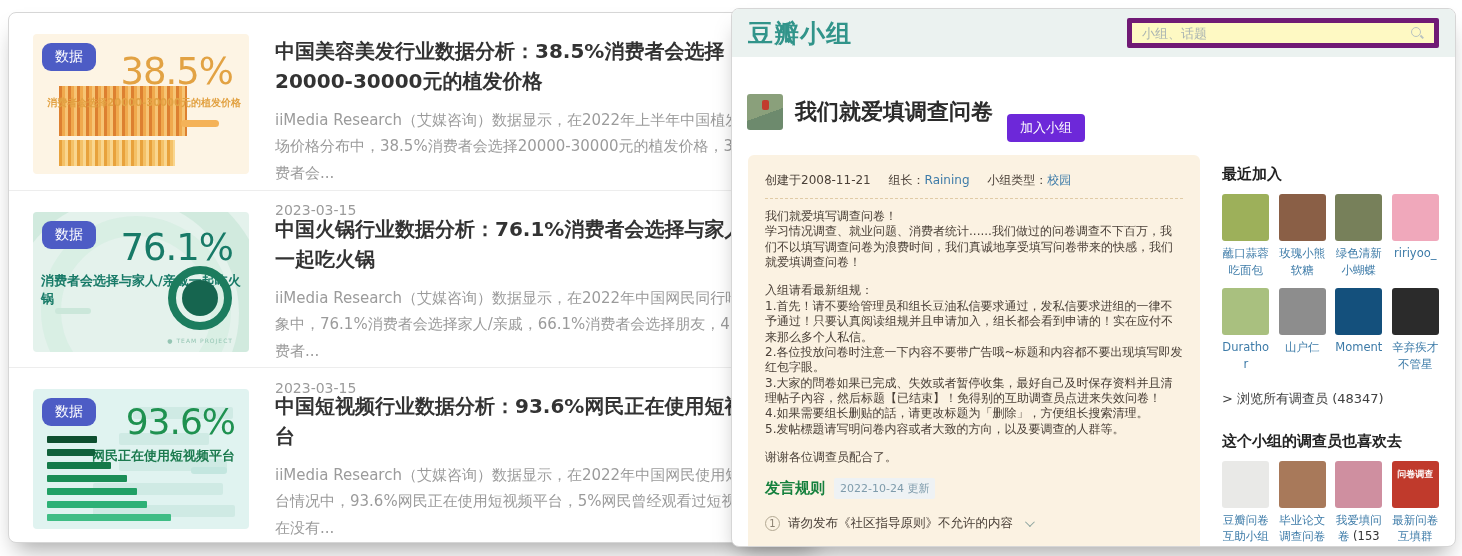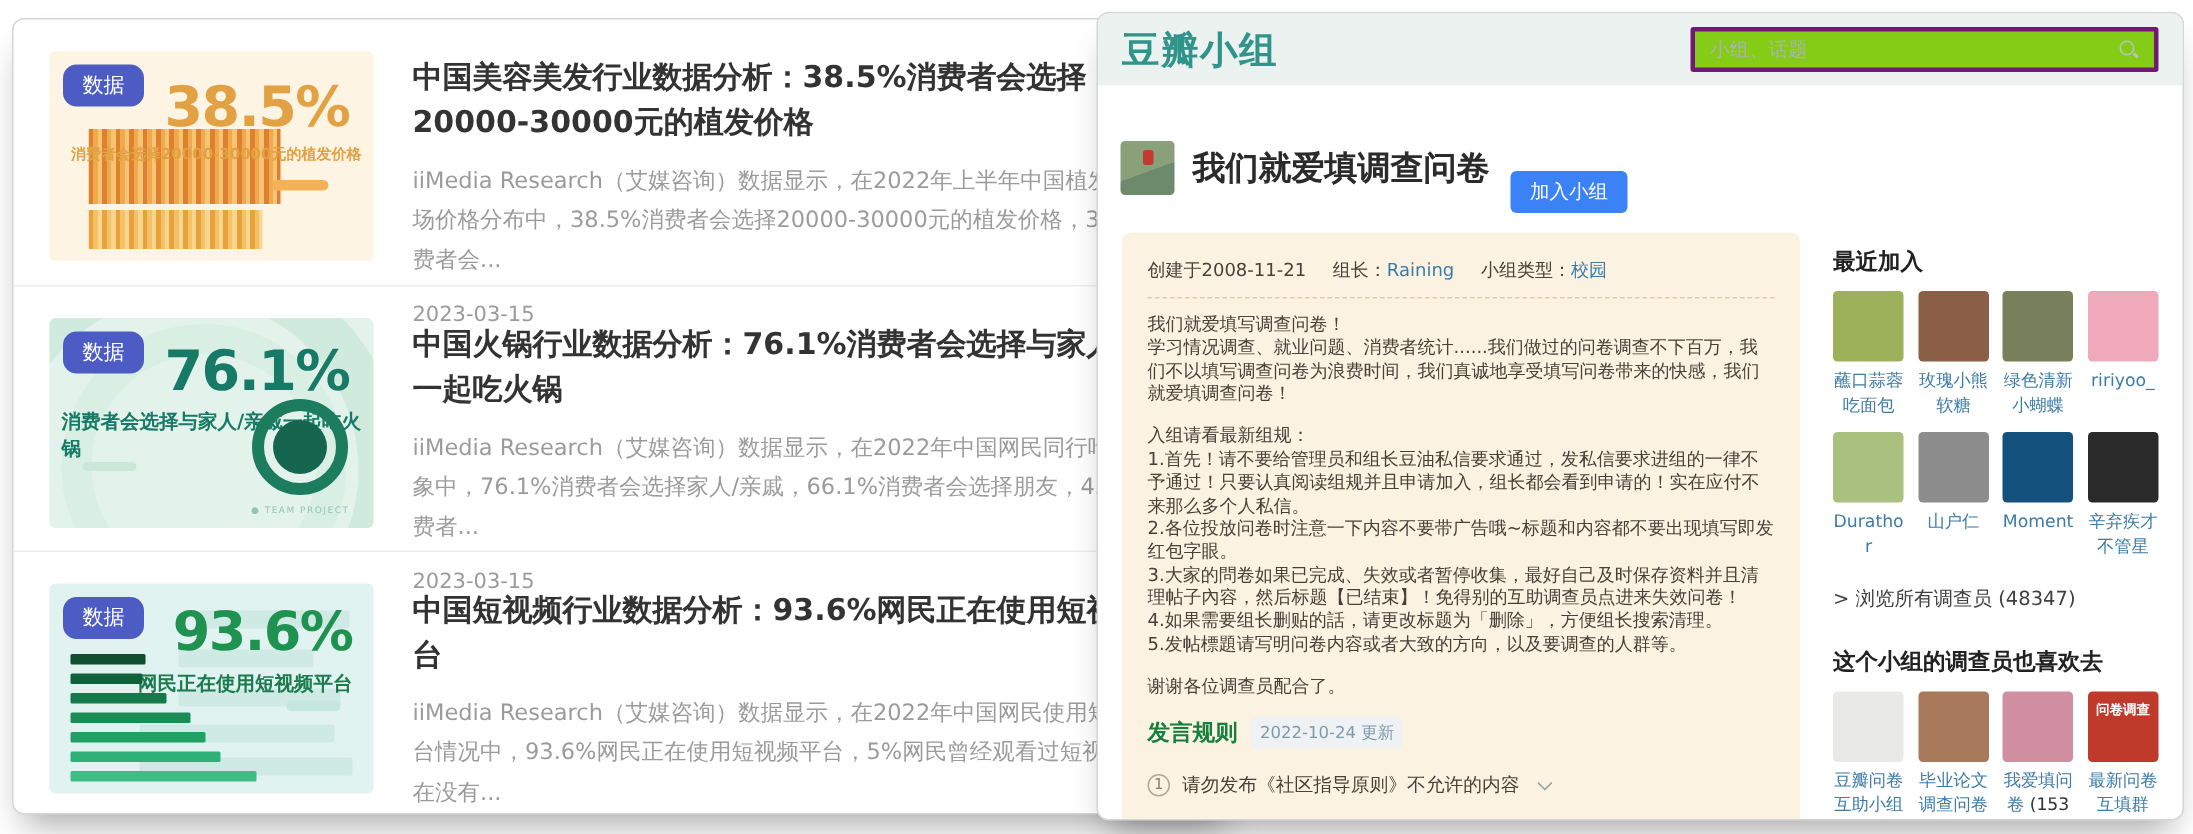--- a/index.html
+++ b/index.html
@@ -8,21 +8,21 @@
   .panel { position:absolute; background:#fff; border:1px solid #d6d6d6; border-radius:8px; overflow:hidden;
            box-shadow:0 14px 22px -8px rgba(0,0,0,0.35); }
   #left-panel  { left:8px;  top:12px; width:815px; height:531px; }
   #right-panel { left:731px; top:8px;  width:725px; height:539px; }
 
   
   .article-card { display:flex; gap:26px; padding:21px 26px 16px 24px; height:177px; }
   .article-card + .article-card { border-top:1px solid #ededed; }
   .thumb { position:relative; width:216px; height:140px; border-radius:4px; flex-shrink:0; overflow:hidden; }
   .badge { position:absolute; top:9px; left:9px; color:#fff; font-size:14px; padding:5px 13px; border-radius:9px; z-index:3; }
-  .thumb .stat { position:absolute; font-weight:700; z-index:2; letter-spacing:-1px; }
+  .thumb .stat { position:absolute; font-weight:400; z-index:2; letter-spacing:-1px; }
   .thumb .stat-caption { position:absolute; font-weight:700; z-index:2; }
 
   .t-orange { background:#fdf4e4;
     background-image:repeating-linear-gradient(90deg, rgba(235,170,90,0.14) 0 7px, transparent 7px 17px); }
   .t-orange .stat { top:16px; right:16px; font-size:37px; color:#e2a243; }
   .t-orange .stat-caption { top:62px; right:8px; font-size:10px; color:#e2a243; }
   .t-orange .obars1 { position:absolute; left:26px; bottom:38px; width:128px; height:50px;
     background:repeating-linear-gradient(90deg,#dd8030 0 3px,#f0a94d 3px 6px,#f6c474 6px 9px); }
   .t-orange .obars2 { position:absolute; left:26px; bottom:8px; width:116px; height:26px;
     background:repeating-linear-gradient(90deg,#e8a23c 0 3px,#f4c167 3px 6px,#f9d68f 6px 9px); }
@@ -52,21 +52,21 @@
   .article-body { flex:1; min-width:0; padding-top:2px; }
   .article-title { font-size:20px; font-weight:700; color:#333; line-height:1.5; }
   .article-desc { font-size:15px; color:#9b9b9b; line-height:1.75; margin-top:11px; }
   .article-date { font-size:14px; color:#9b9b9b; margin-top:16px; }
 
   
   .db-header { height:48px; background:#ebf2f0; display:flex; align-items:center; padding:0 16px; }
   .db-logo { font-size:25px; font-weight:800; color:#31948a; letter-spacing:1px; }
   .db-nav { display:flex; gap:27px; margin-left:30px; }
   .db-nav span { font-size:14px; font-weight:700; color:#31948a; cursor:pointer; }
-  .db-search { margin-left:auto; width:312px; height:30px; background:#84cc16; border:3px solid #701a75; border-radius:2px;
+  .db-search { margin-left:auto; width:312px; height:30px; background:#fef9c3; border:5px solid #701a75; border-radius:2px;
     display:flex; align-items:center; padding:0 10px; }
   .db-search input { border:none; outline:none; flex:1; font-size:13px; color:#555; background:transparent;
     font-family:"DejaVu Sans","Liberation Sans",sans-serif; }
   .db-search input::placeholder { color:#aab4b2; }
   .mag-icon { position:relative; width:14px; height:14px; }
   .mag-icon::before { content:''; position:absolute; left:1px; top:1px; width:8px; height:8px; border:1.5px solid #b9c3c1; border-radius:50%; }
   .mag-icon::after { content:''; position:absolute; left:10px; top:10px; width:4px; height:1.5px; background:#b9c3c1; transform:rotate(45deg); }
 
   .group-head { display:flex; align-items:center; padding:25px 16px 13px 15px; }
   .group-avatar { width:36px; height:36px; border-radius:3px; flex-shrink:0;
@@ -178,21 +178,21 @@
     <span class="db-logo">豆瓣小组</span>
     <div class="db-search">
       <input type="text" placeholder="小组、话题" style="">
       <span class="mag-icon"></span>
     </div>
   </div>
 
   <div class="group-head">
     <div class="group-avatar"></div>
     <span class="group-title">我们就爱填调查问卷</span>
-    <button class="join-btn" style="background: #3b82f6; margin-top: 32px;">加入小组</button>
+    <button class="join-btn" style="background: #6d28d9; margin-top: 32px;">加入小组</button>
   </div>
 
   <div class="db-body">
 
     <div class="info-box">
       <div class="meta-line">
         <span>创建于2008-11-21</span><span class="sep"></span>
         <span>组长：</span><a class="blue-link">Raining</a><span class="sep"></span>
         <span>小组类型：</span><a class="blue-link">校园</a>
       </div>

